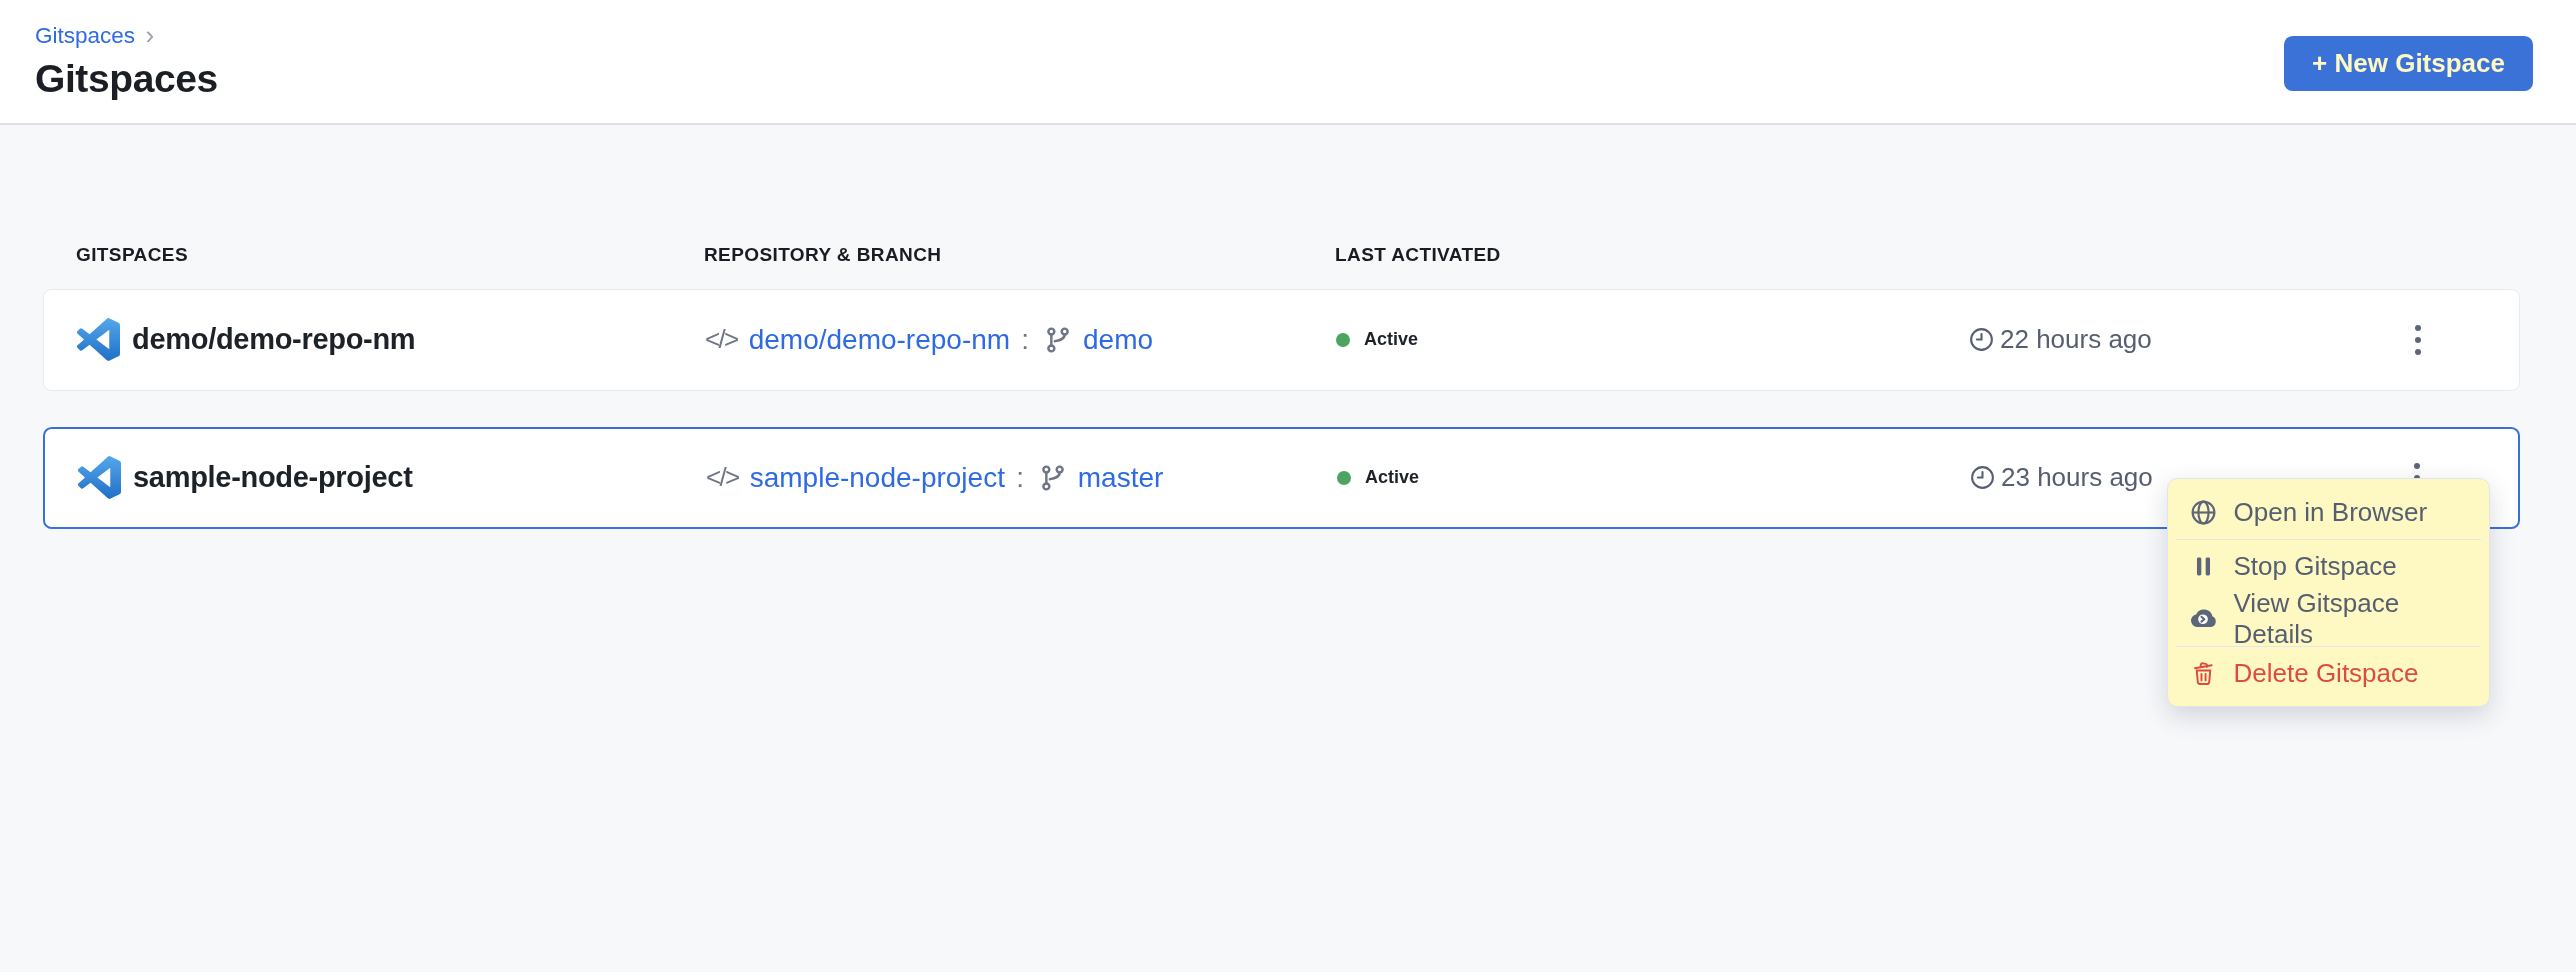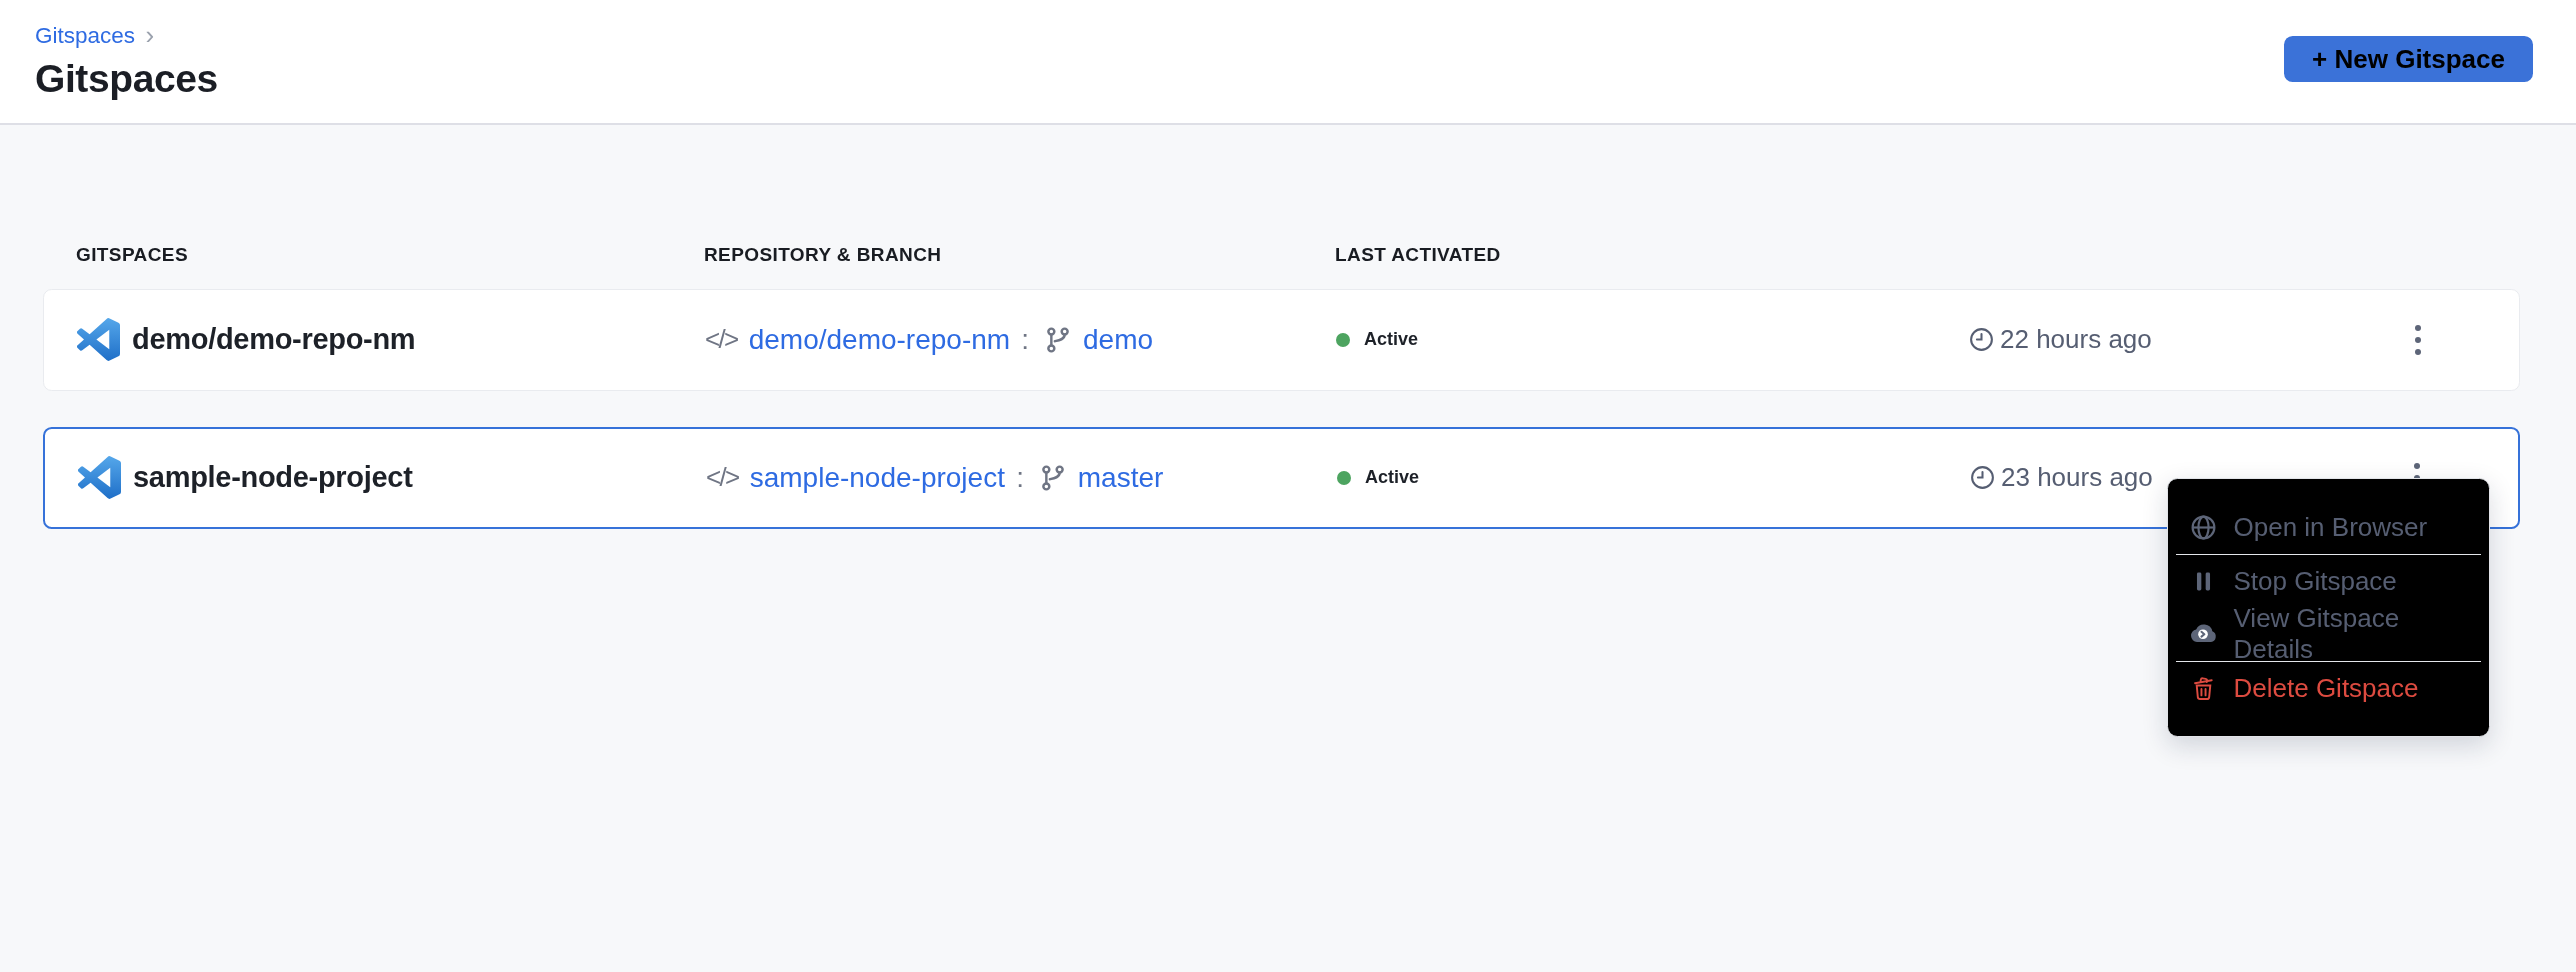--- a/index.html
+++ b/index.html
@@ -7,22 +7,22 @@
     font-family:"Liberation Sans", sans-serif; background:#F7F8FA; }
   .page { position:relative; width:2576px; height:973px; }
 
   
   .topbar { position:relative; height:125px; background:#FFFFFF;
     border-bottom:2.6px solid #DEDFE6; padding:22.5px 0 0 35px; }
   .breadcrumb { display:flex; align-items:center; gap:10.4px; font-size:22.5px; }
   .crumb { color:#2E6BE2; cursor:pointer; text-decoration:none; }
   .crumb-sep { color:#9AA1AD; font-size:26px; line-height:22.5px; }
   .page-title { margin-top:8.6px; font-size:39px; font-weight:700; color:#1B1E25; letter-spacing:-0.4px; }
-  .btn-primary { position:absolute; top:36px; right:43px; height:46px; padding:0 28px;
-    background:#3B72D8; color:#000000; font-size:26px; font-weight:700;
+  .btn-primary { position:absolute; top:36px; right:43px; height:55px; padding:0 28px;
+    background:#3B72D8; color:#fef9c3; font-size:26px; font-weight:700;
     font-family:"Liberation Sans", sans-serif;
     border:none; border-radius:8.6px; cursor:pointer; }
 
   
   .content { padding-top:119px; }
   .grid-cols { display:grid; grid-template-columns:628px 631px 631px 1fr 202px; align-items:center; }
   .col-headers { margin:0 56px 0 43px; padding-left:33px; }
   .col-h { font-size:19px; font-weight:700; letter-spacing:0.4px; color:#191C22; }
   .cards { margin:22.5px 56px 0 43px; }
   .card { height:102px; background:#FFFFFF; border:1.7px solid #E9EBEF; border-radius:8.6px;
@@ -47,22 +47,22 @@
   .cell-time { gap:4px; color:#565E72; font-size:26px; }
   .clock-glyph { width:29px; height:29px; display:inline-flex; color:#565E72; }
 
   .cell-menu { justify-content:center; }
   .kebab { width:48px; height:48px; border:none; background:transparent; cursor:pointer;
     display:flex; flex-direction:column; align-items:center; justify-content:center; gap:6px; border-radius:7px; }
   .kdot { width:6px; height:6px; border-radius:50%; background:#5D6578; }
 
   
   .ctx-menu { position:absolute; left:2167px; top:478px; width:323px; z-index:10;
-    background:#000000; border:0.9px solid #E2E4E9; border-radius:10.4px;
-    box-shadow:0 8.6px 26px rgba(20,30,60,0.16); padding:22px 0; }
+    background:#fef9c3; border:0.9px solid #E2E4E9; border-radius:10.4px;
+    box-shadow:0 8.6px 26px rgba(20,30,60,0.16); padding:7px 0; }
   .mi { height:52px; display:flex; align-items:center; gap:15.5px; padding:0 21px;
     font-size:26px; color:#565E72; cursor:pointer; }
   .mi .mi-icon { width:29px; height:29px; display:inline-flex; flex:none; }
   .mi.danger { color:#DD4B40; }
   .mi-divider { height:0.9px; background:#E4E6EA; margin:0.9px 7.8px; }
 </style>
 </head>
 <body>
 
 <div class="page">

